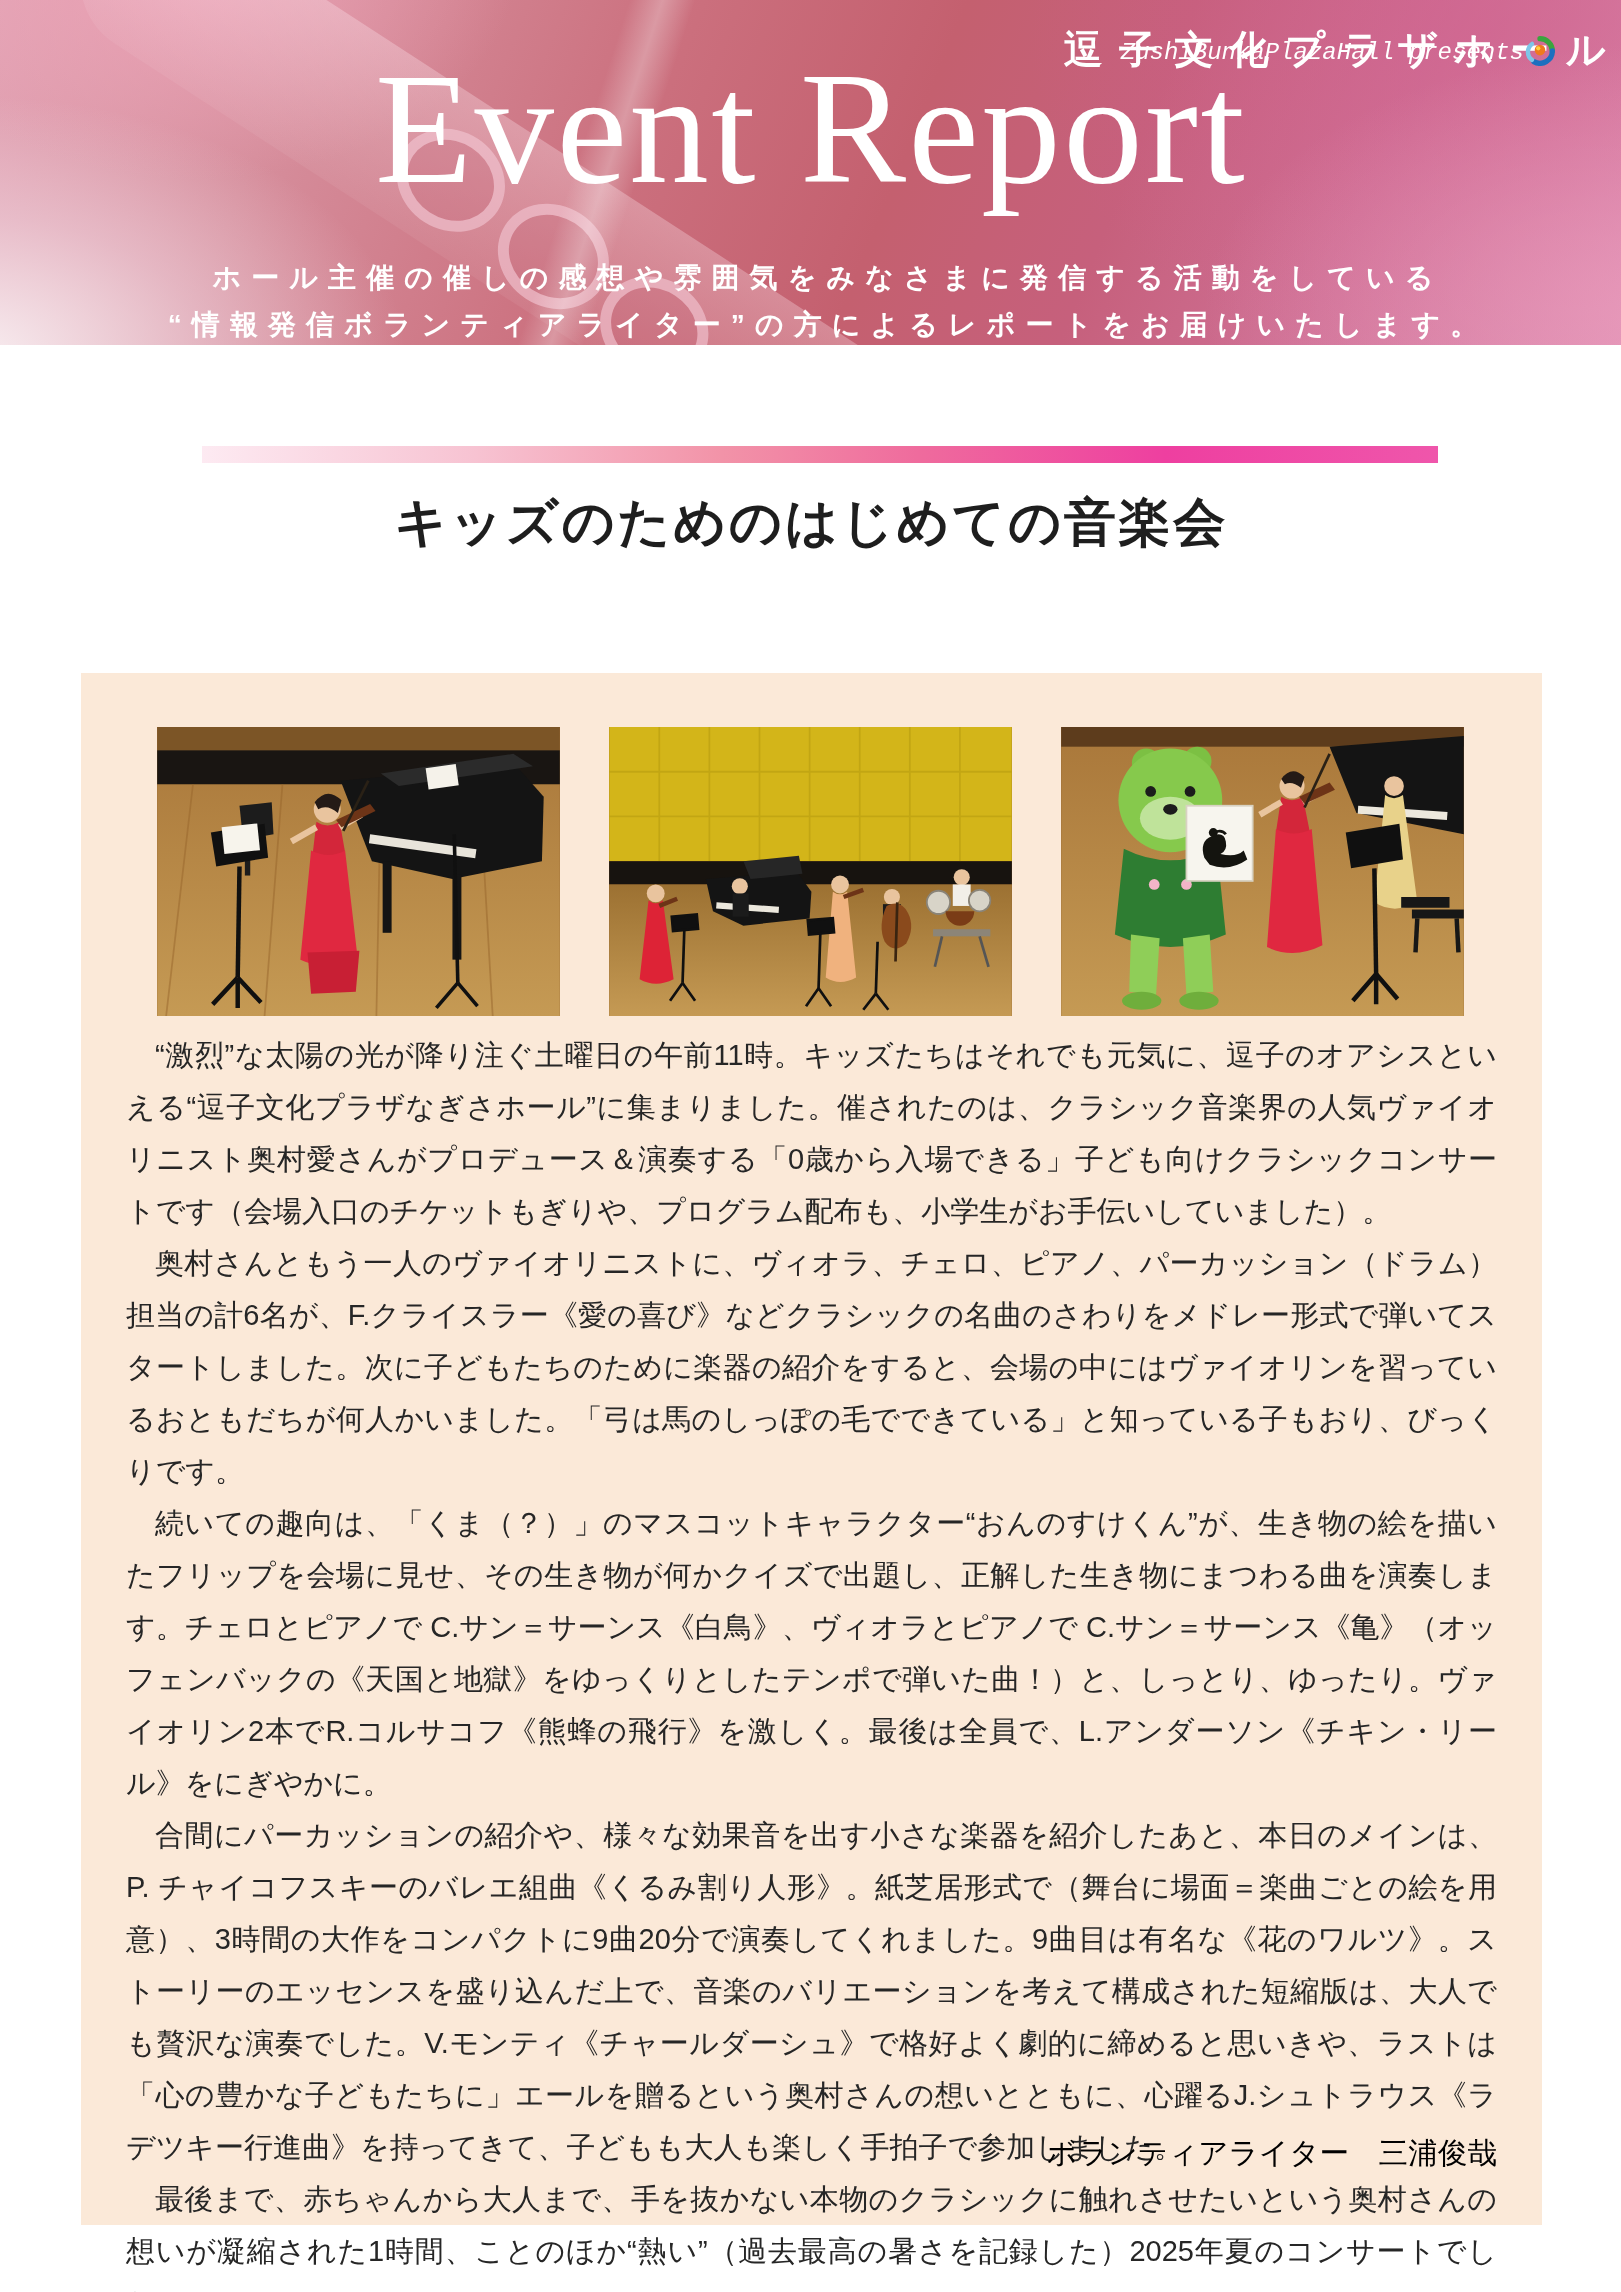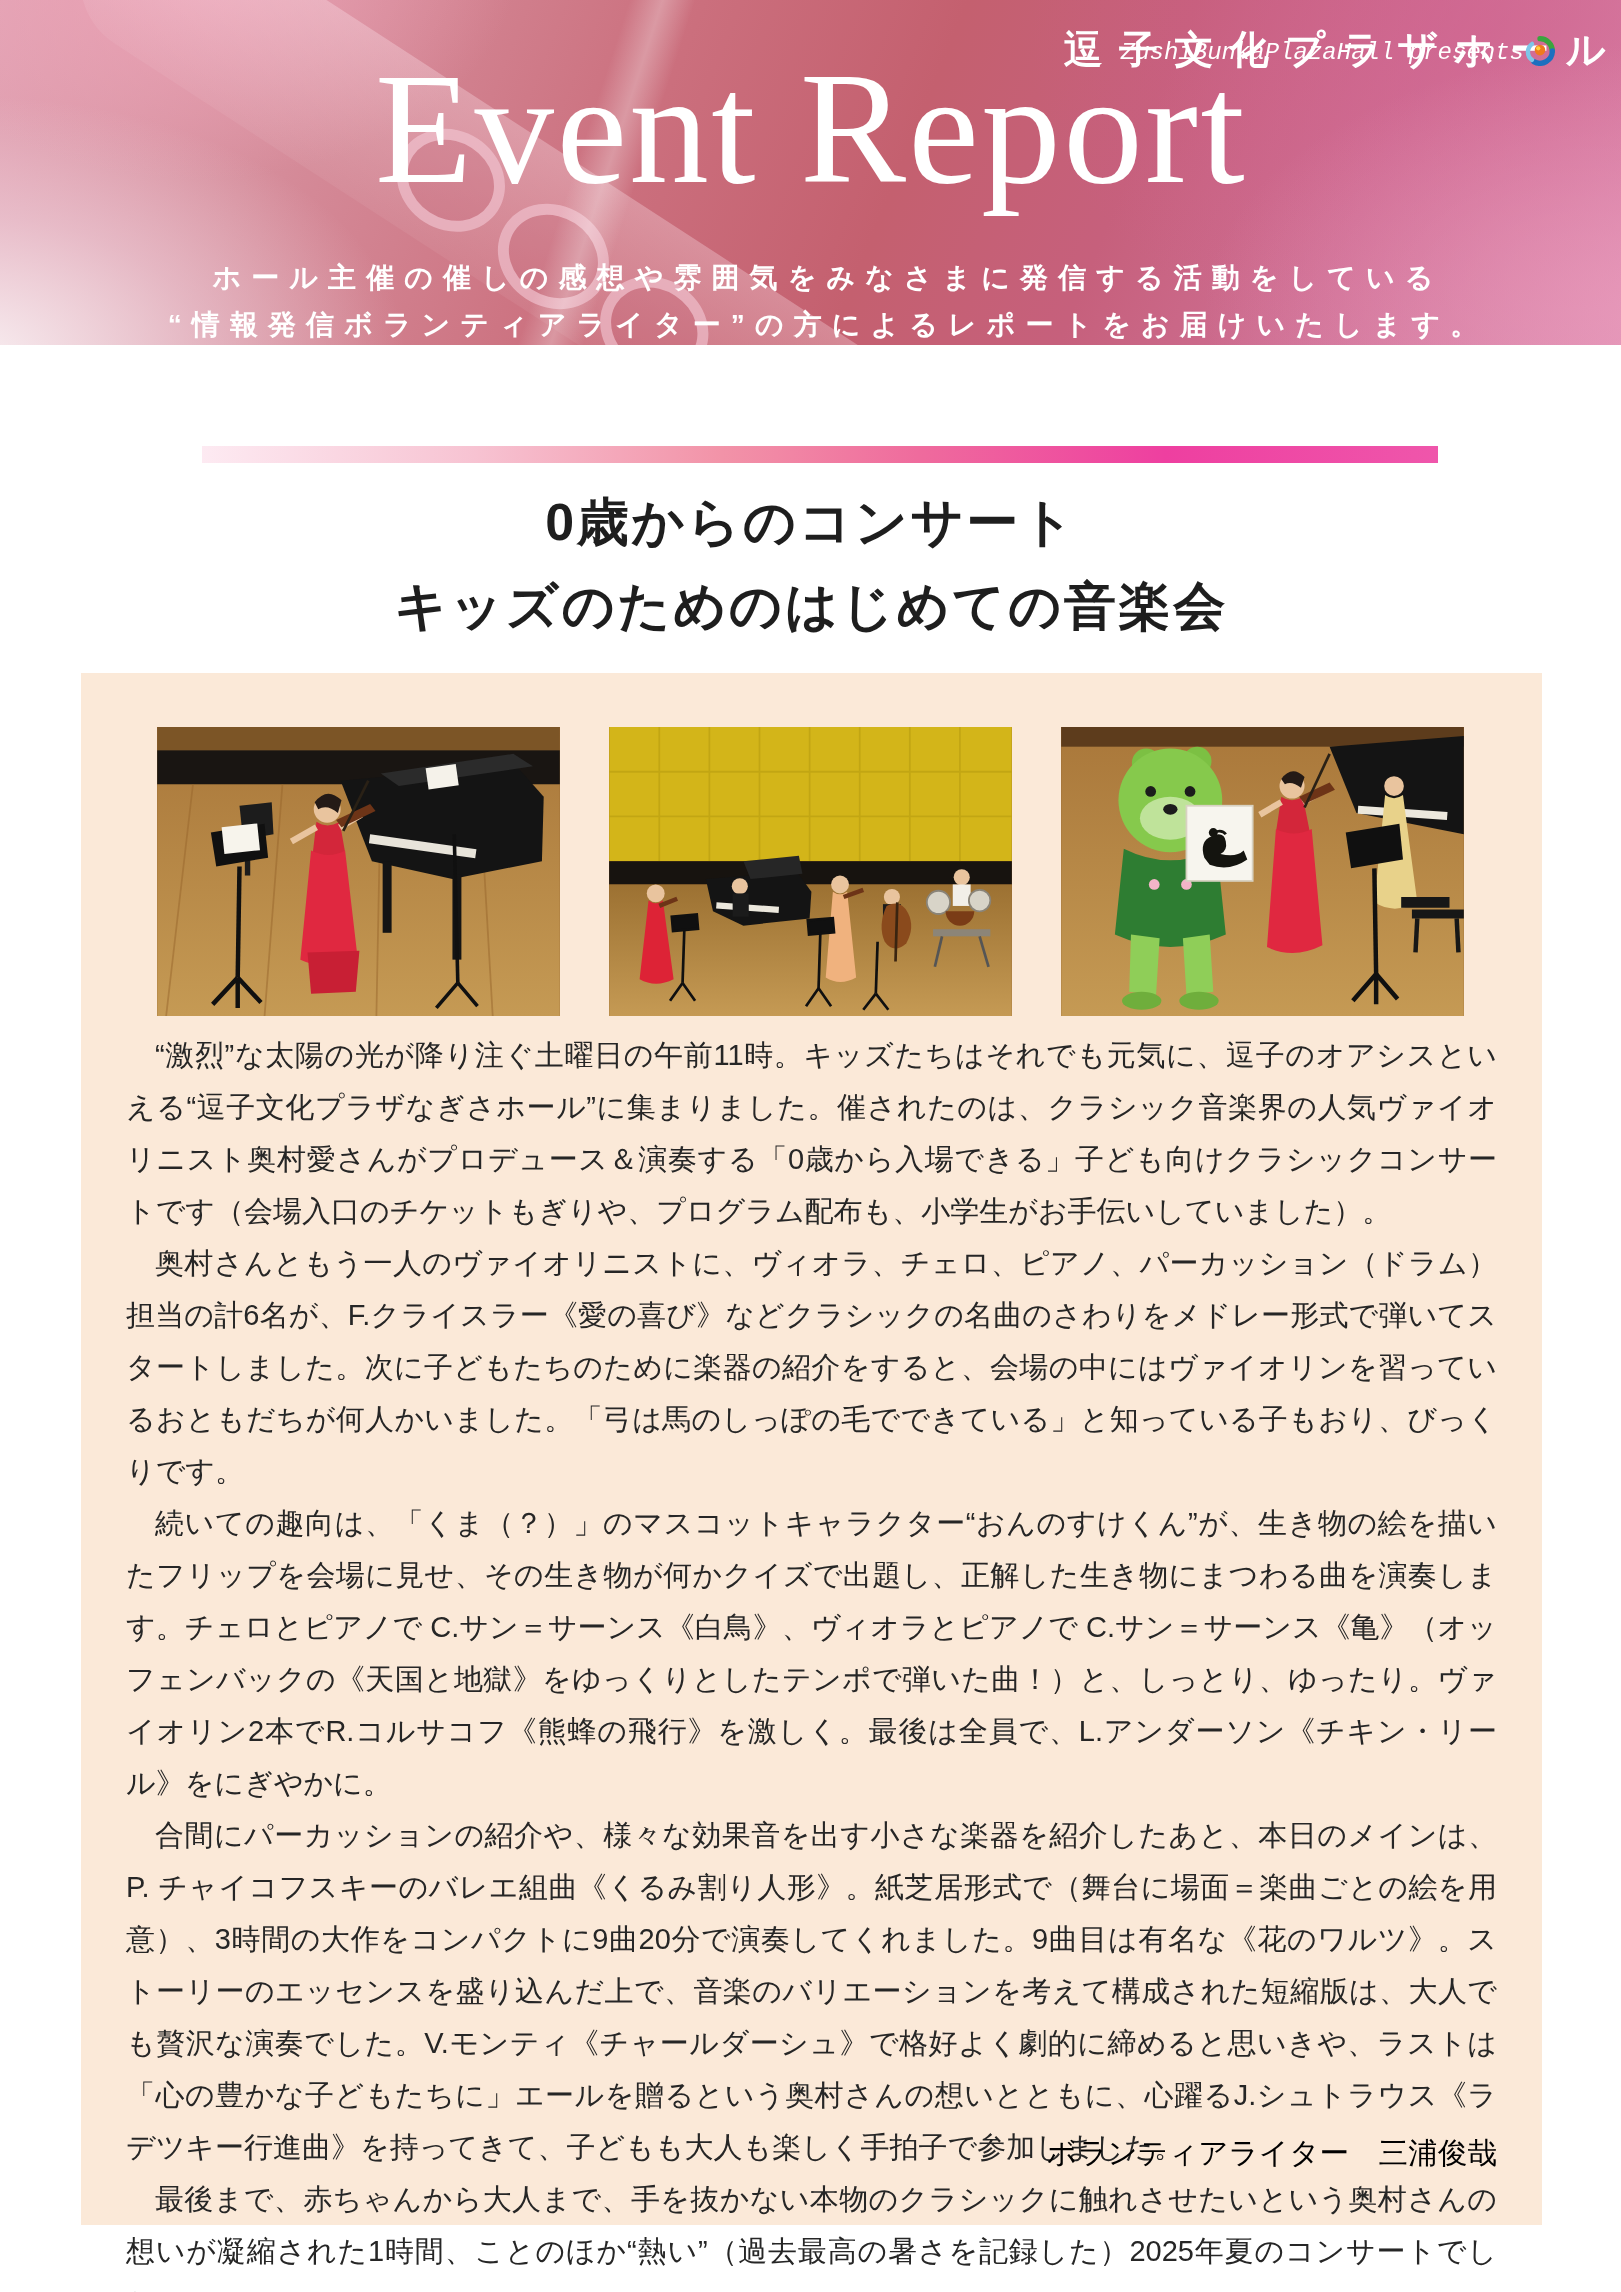--- a/index.html
+++ b/index.html
@@ -84,21 +84,20 @@
     <div class="header-sub">
       <div>ホール主催の催しの感想や雰囲気をみなさまに発信する活動をしている</div>
       <div>“情報発信ボランティアライター”の方によるレポートをお届けいたします。</div>
     </div>
   </div>
 
 
   <div class="accent-bar"></div>
 
   <div class="event-title">
-    <div>0歳からのコンサート</div>
     <div>キッズのためのはじめての音楽会</div>
   </div>
 
   <div class="content-block">
 
     <div class="photos-row">
 
       <div class="photo">
         <svg width="403" height="289" viewBox="0 0 450 323">
           <defs>

